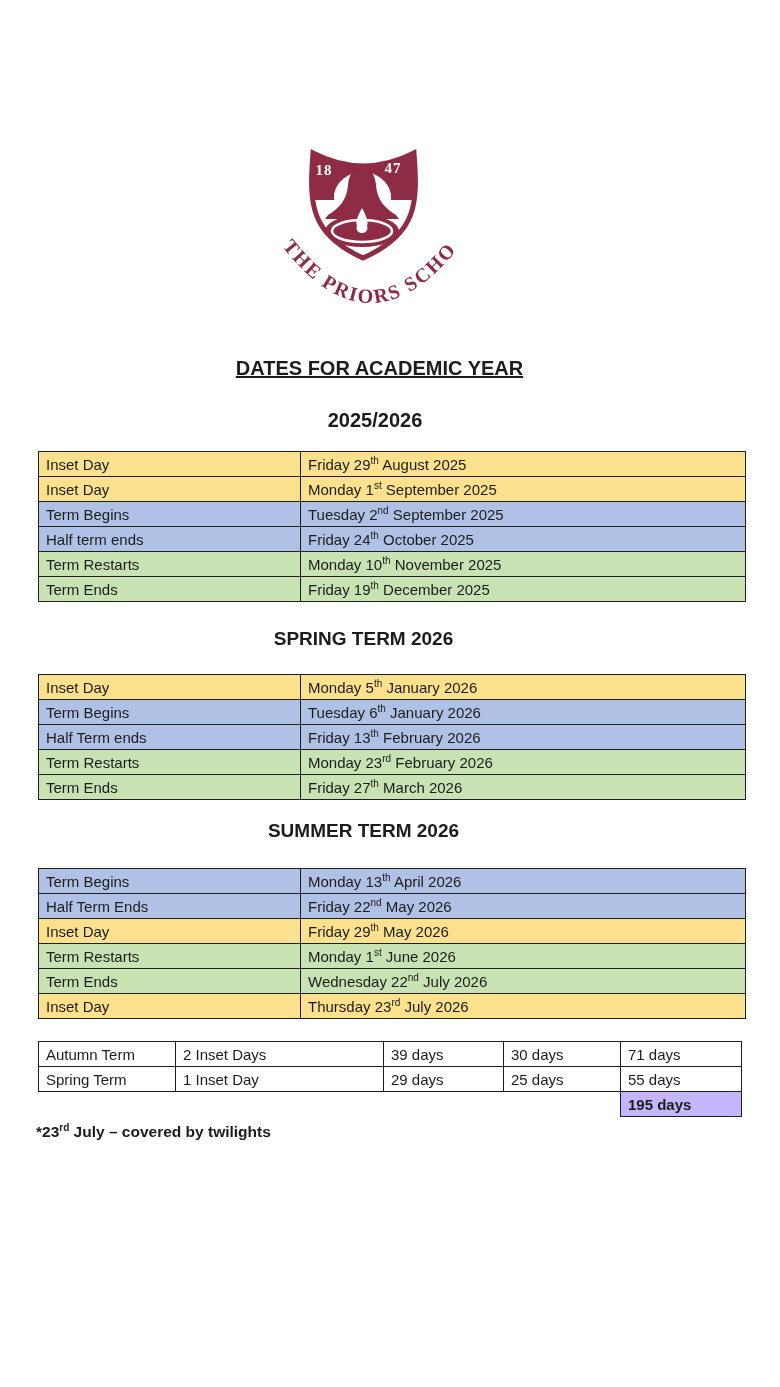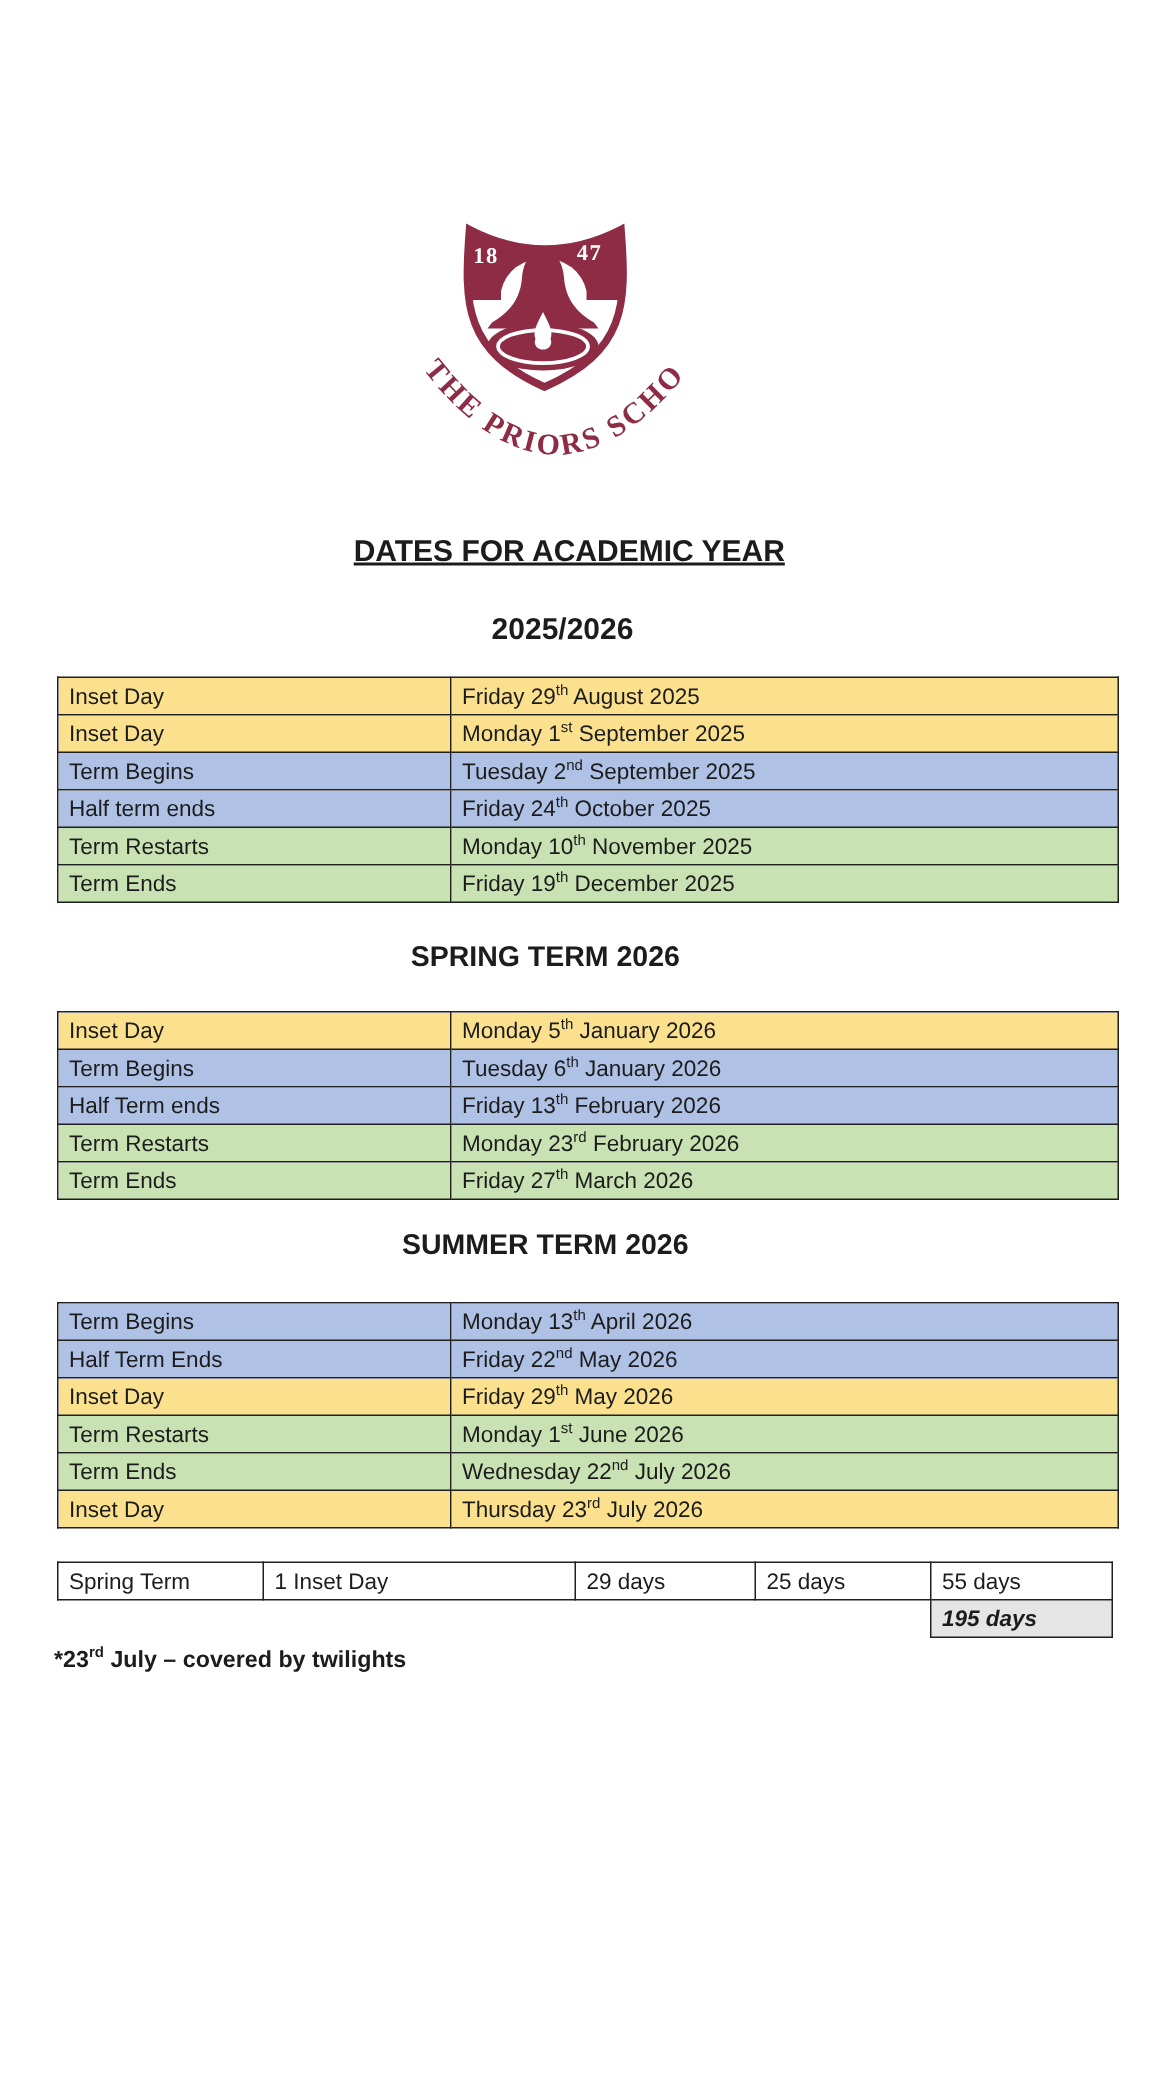--- a/index.html
+++ b/index.html
@@ -56,21 +56,21 @@
   
   .summary-table { width: 703px; margin-top: 22px; }
   .summary-table td {
     border: 1.6px solid #1f1f1f;
     height: 24px; padding: 0 4px 0 7px;
     font-size: 15px; line-height: 1; vertical-align: middle;
     background: #fff; white-space: nowrap;
   }
   .summary-table tr.total-row td { border: none; background: transparent; }
   .summary-table tr.total-row td.total-cell {
-    border: 1.8px solid #1f1f1f; font-weight: bold; background: #e5e5e5; font-style: italic;
+    border: 1.8px solid #1f1f1f; font-weight: bold; background: #c4b5fd;
   }
 
   .footnote { margin: 6px 0 0 36px; font-size: 15.5px; font-weight: bold; }
 </style>
 </head>
 <body>
 
 <div class="crest-wrap">
   <svg viewBox="0 0 200 175" width="200" height="175">
     <defs>
@@ -233,20 +233,27 @@
 <table class="summary-table">
   <colgroup>
     <col style="width:137px">
       <col style="width:208px">
       <col style="width:120px">
     <col style="width:117px">
       <col style="width:121px">
   </colgroup>
   <tbody>
 
+      <tr>
+        <td>Autumn Term</td>
+        <td>2 Inset Days</td>
+        <td>39 days</td>
+        <td>30 days</td>
+        <td>71 days</td>
+      </tr>
 
       <tr>
         <td>Spring Term</td>
         <td>1 Inset Day</td>
         <td>29 days</td>
         <td>25 days</td>
         <td>55 days</td>
       </tr>
 
     </tbody>

